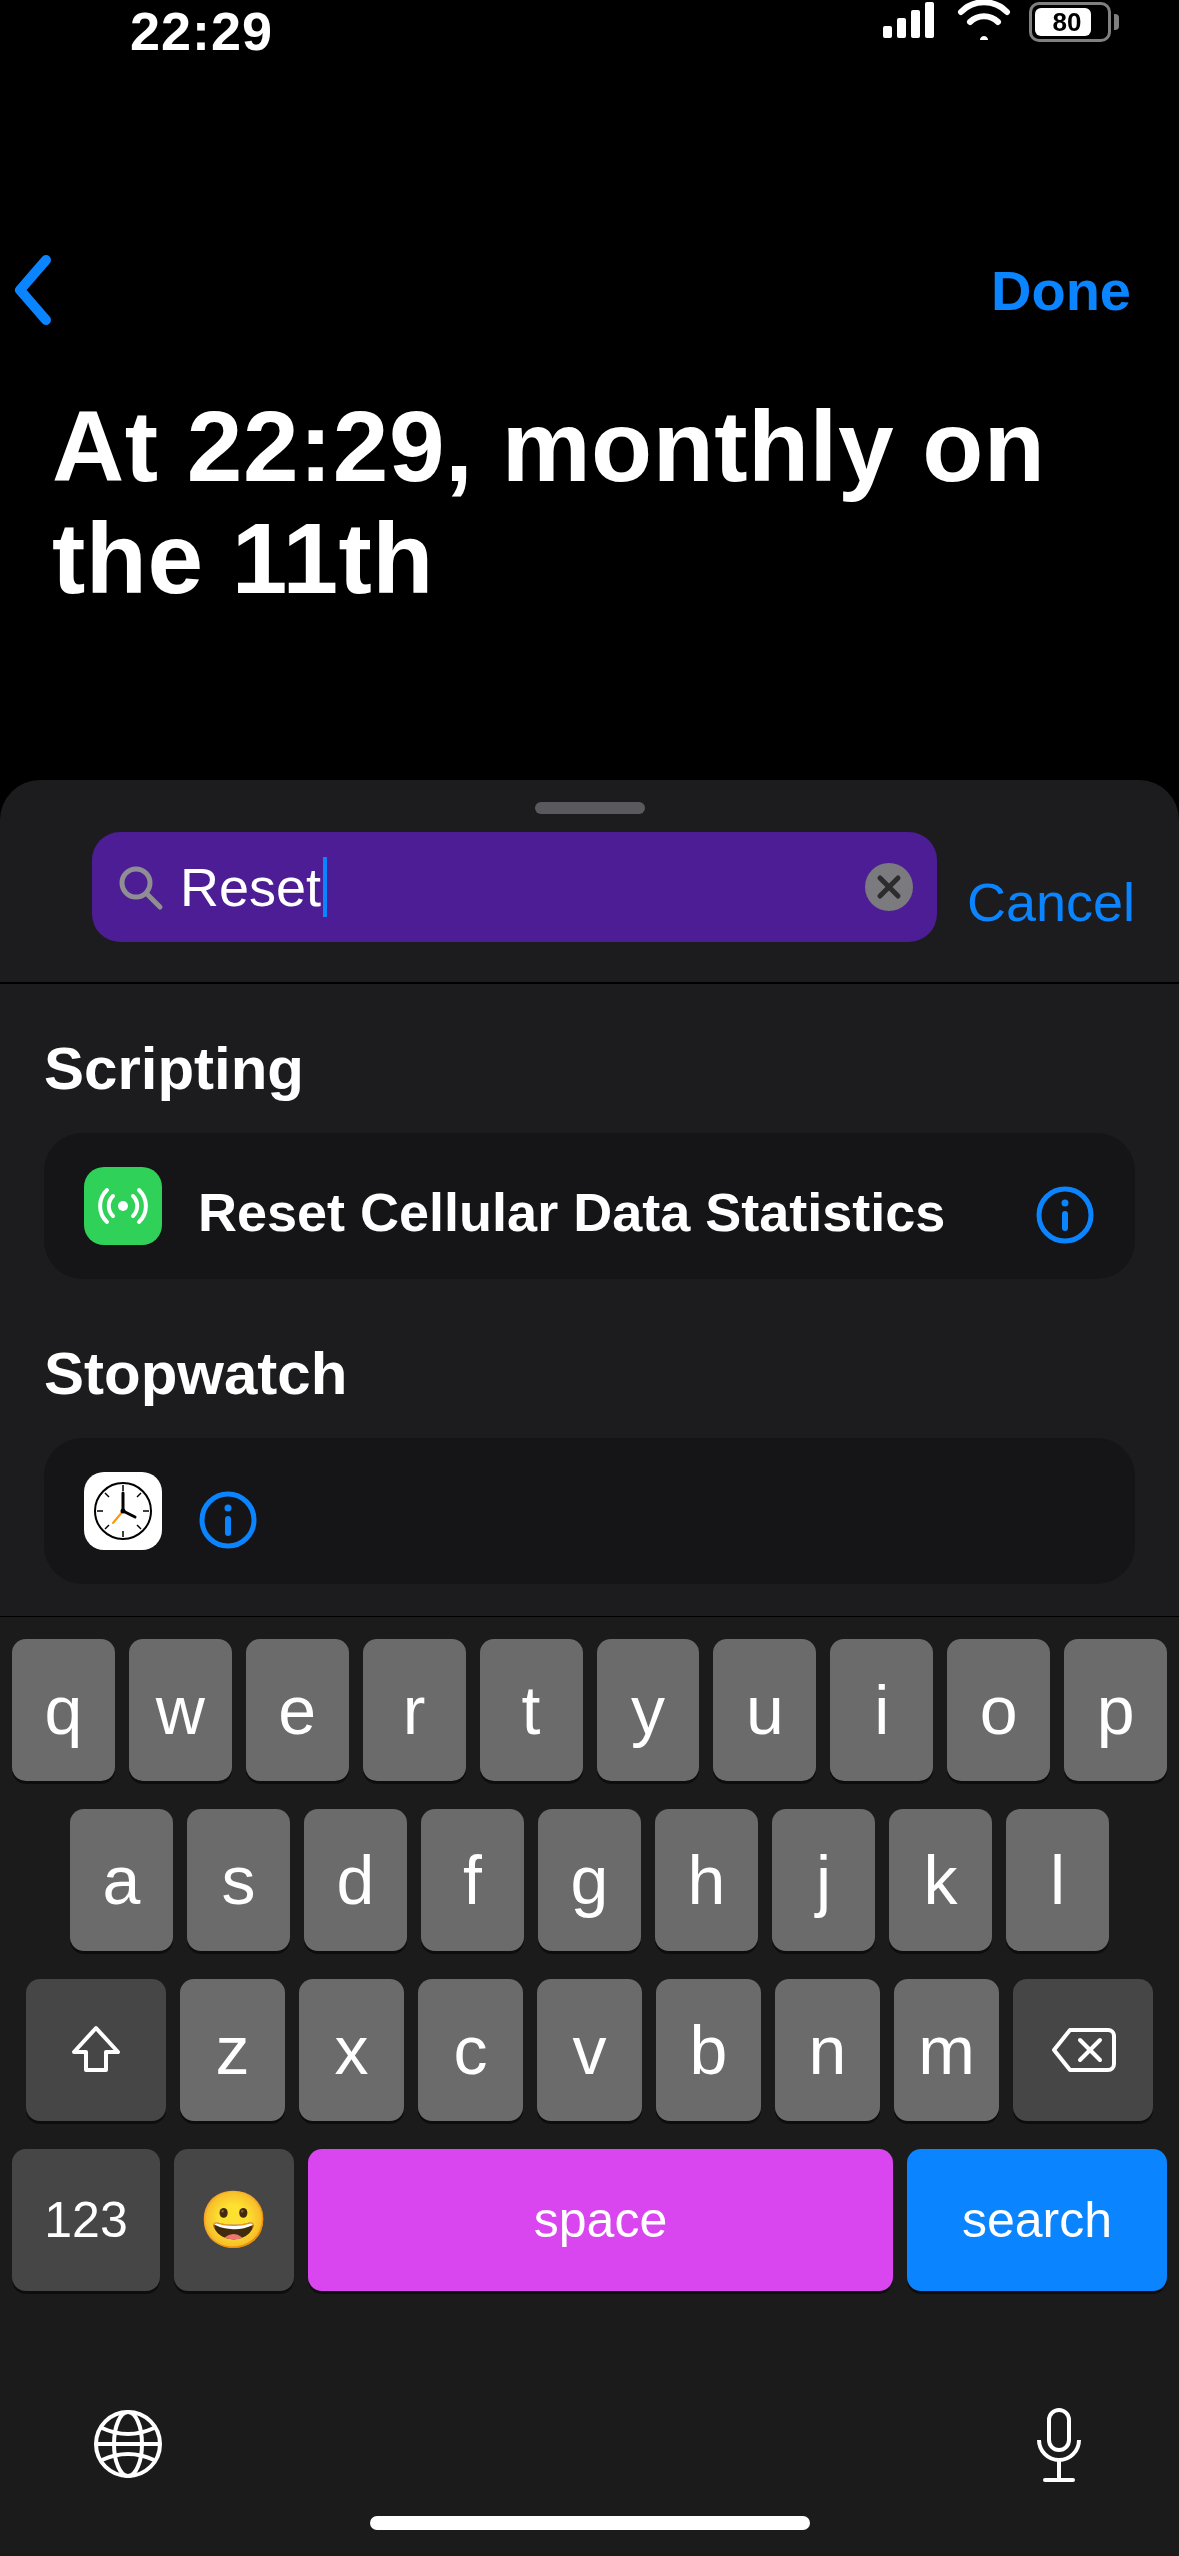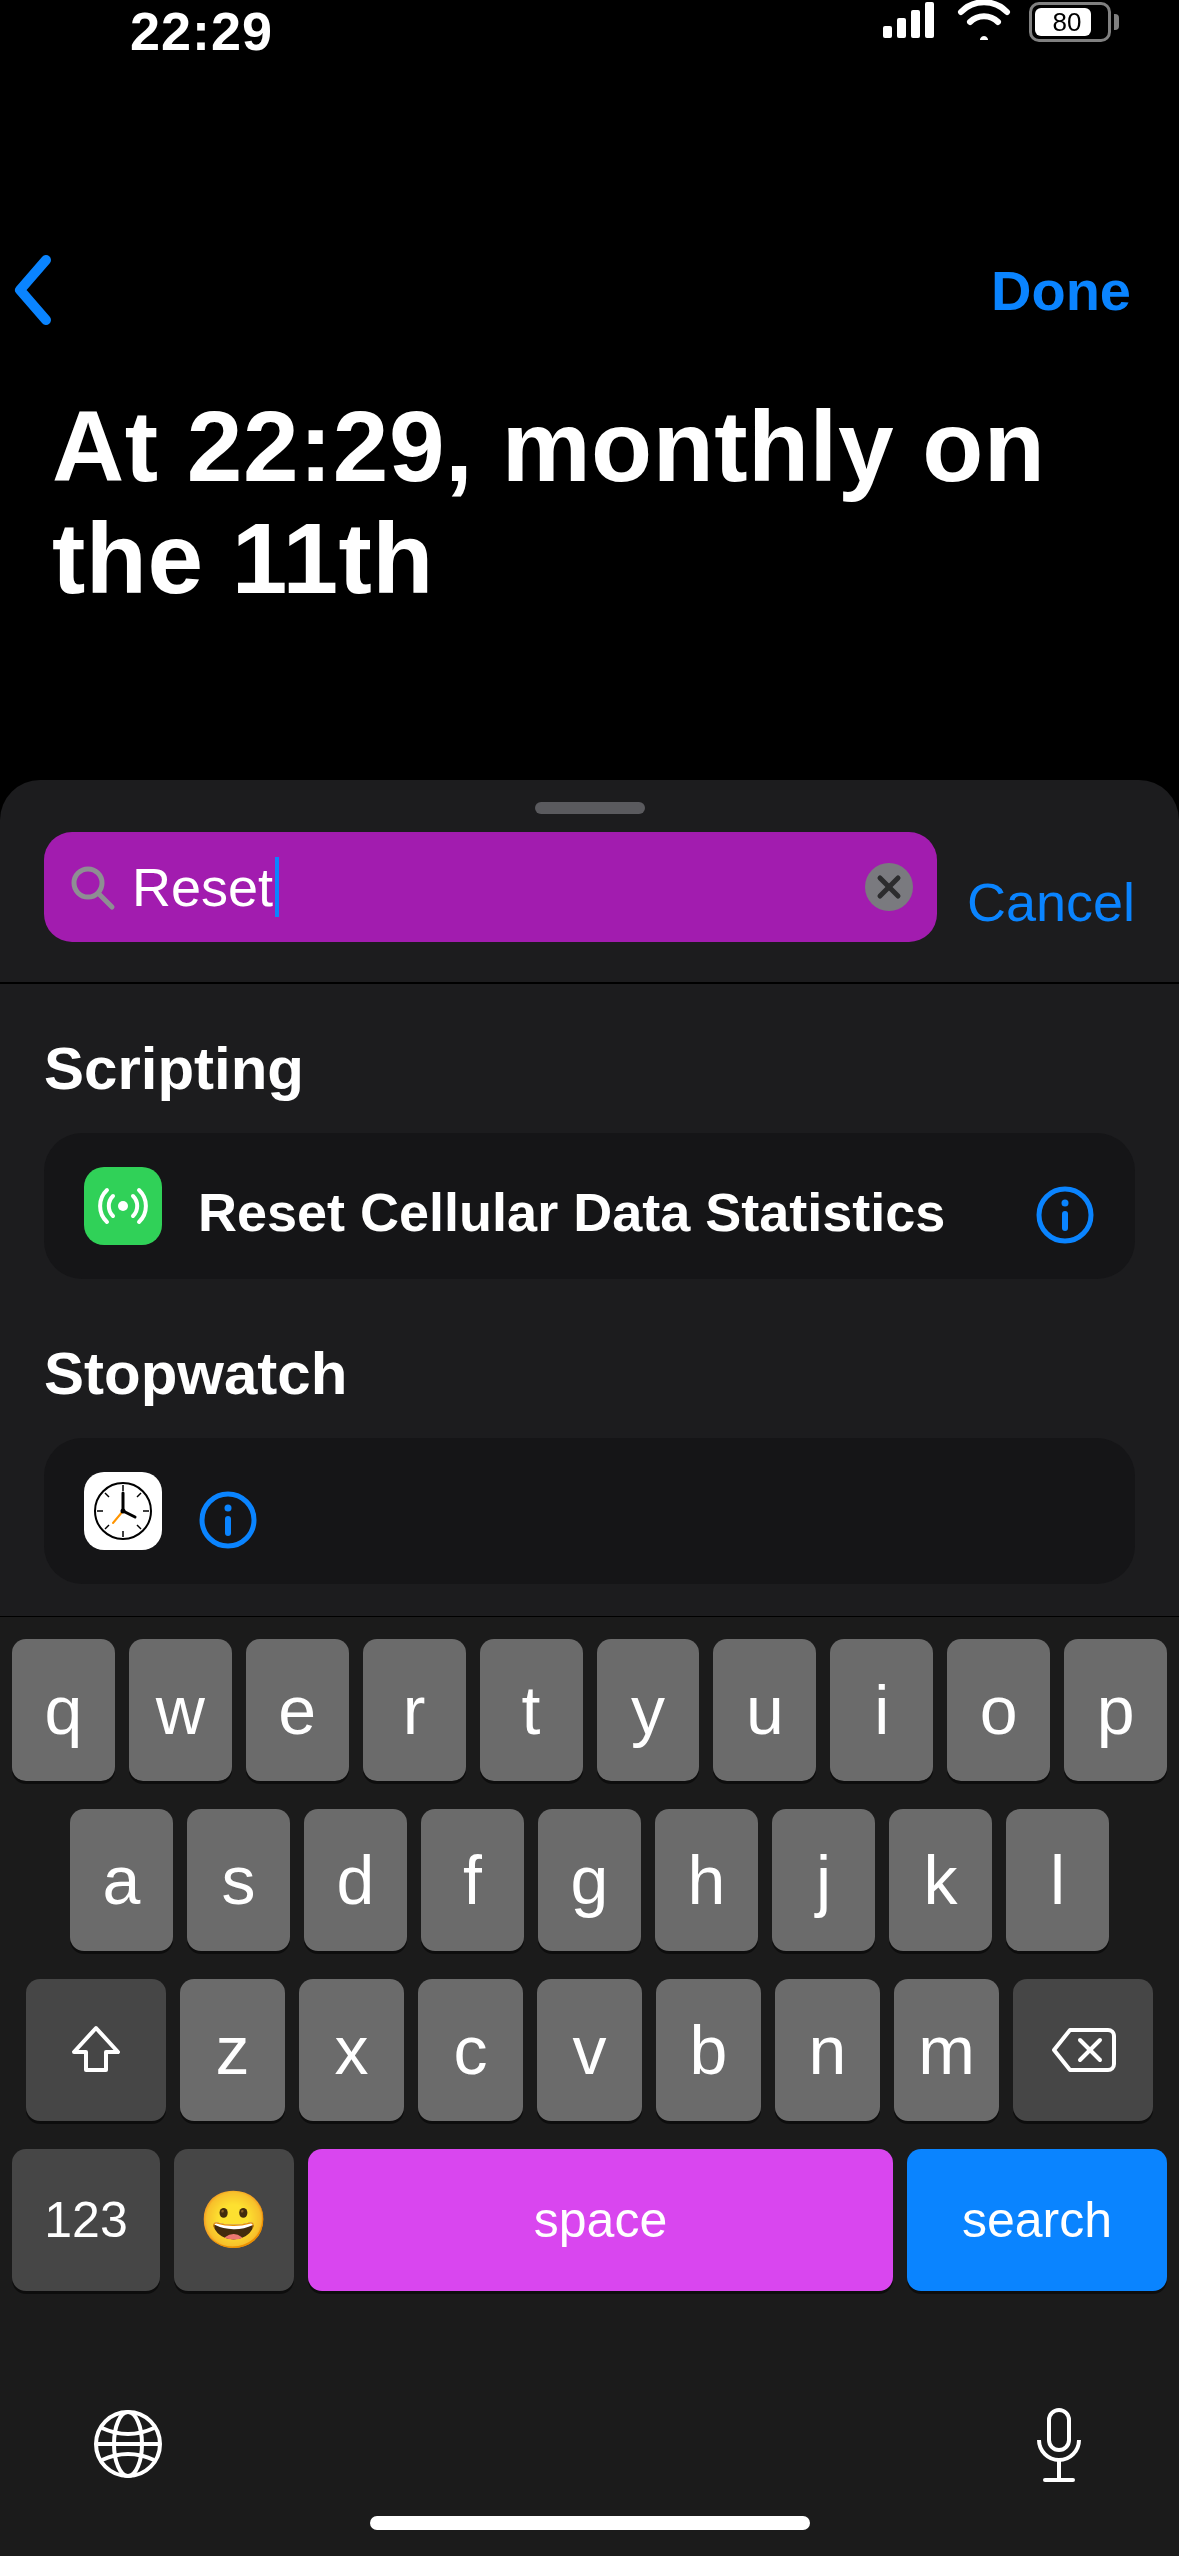--- a/index.html
+++ b/index.html
@@ -49,21 +49,21 @@
   }
   .battery-fill {
     background: #fff;
     height: 100%;
     width: 80%;
     border-radius: 6px;
     display: flex;
     align-items: center;
     justify-content: center;
     font-size: 26px;
-    font-weight: 400;
+    font-weight: 700;
     color: #000;
     padding-left: 8px;
   }
   .battery-tip {
     width: 5px;
     height: 16px;
     background: rgba(255,255,255,0.5);
     border-radius: 0 4px 4px 0;
     margin-left: 3px;
   }
@@ -118,27 +118,28 @@
     margin: 22px auto 18px auto;
   }
   .search-row {
     display: flex;
     align-items: center;
     padding: 0 44px 40px 44px;
     gap: 30px;
   }
   .search-field {
     flex: 1;
-    background: #a21caf;
+    background: #4c1d95;
     border-radius: 28px;
     height: 110px;
     display: flex;
     align-items: center;
     padding: 0 24px;
     gap: 16px;
+    margin-left: 48px;
   }
   .search-field svg.mag { flex-shrink: 0; }
   .search-text {
     flex: 1;
     font-size: 54px;
     color: #fff;
     font-weight: 400;
     position: relative;
     display: flex;
     align-items: center;

